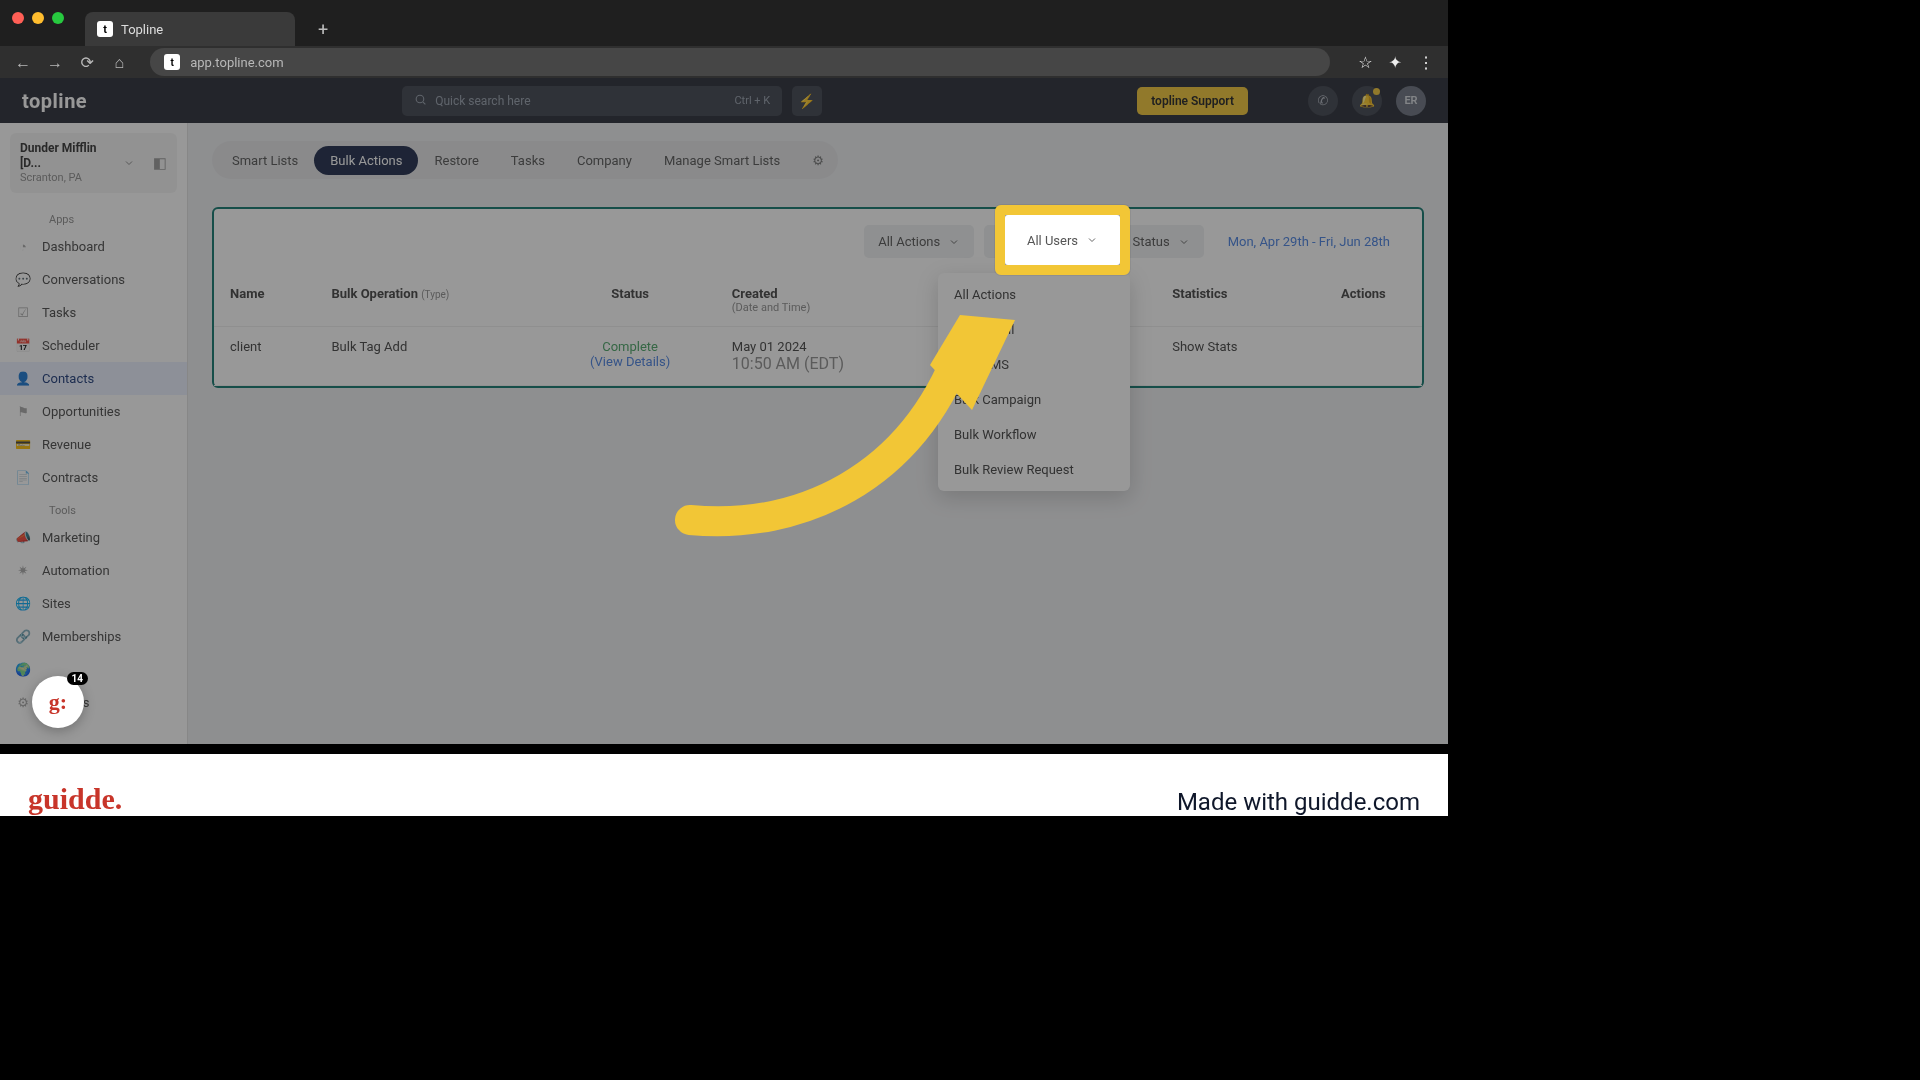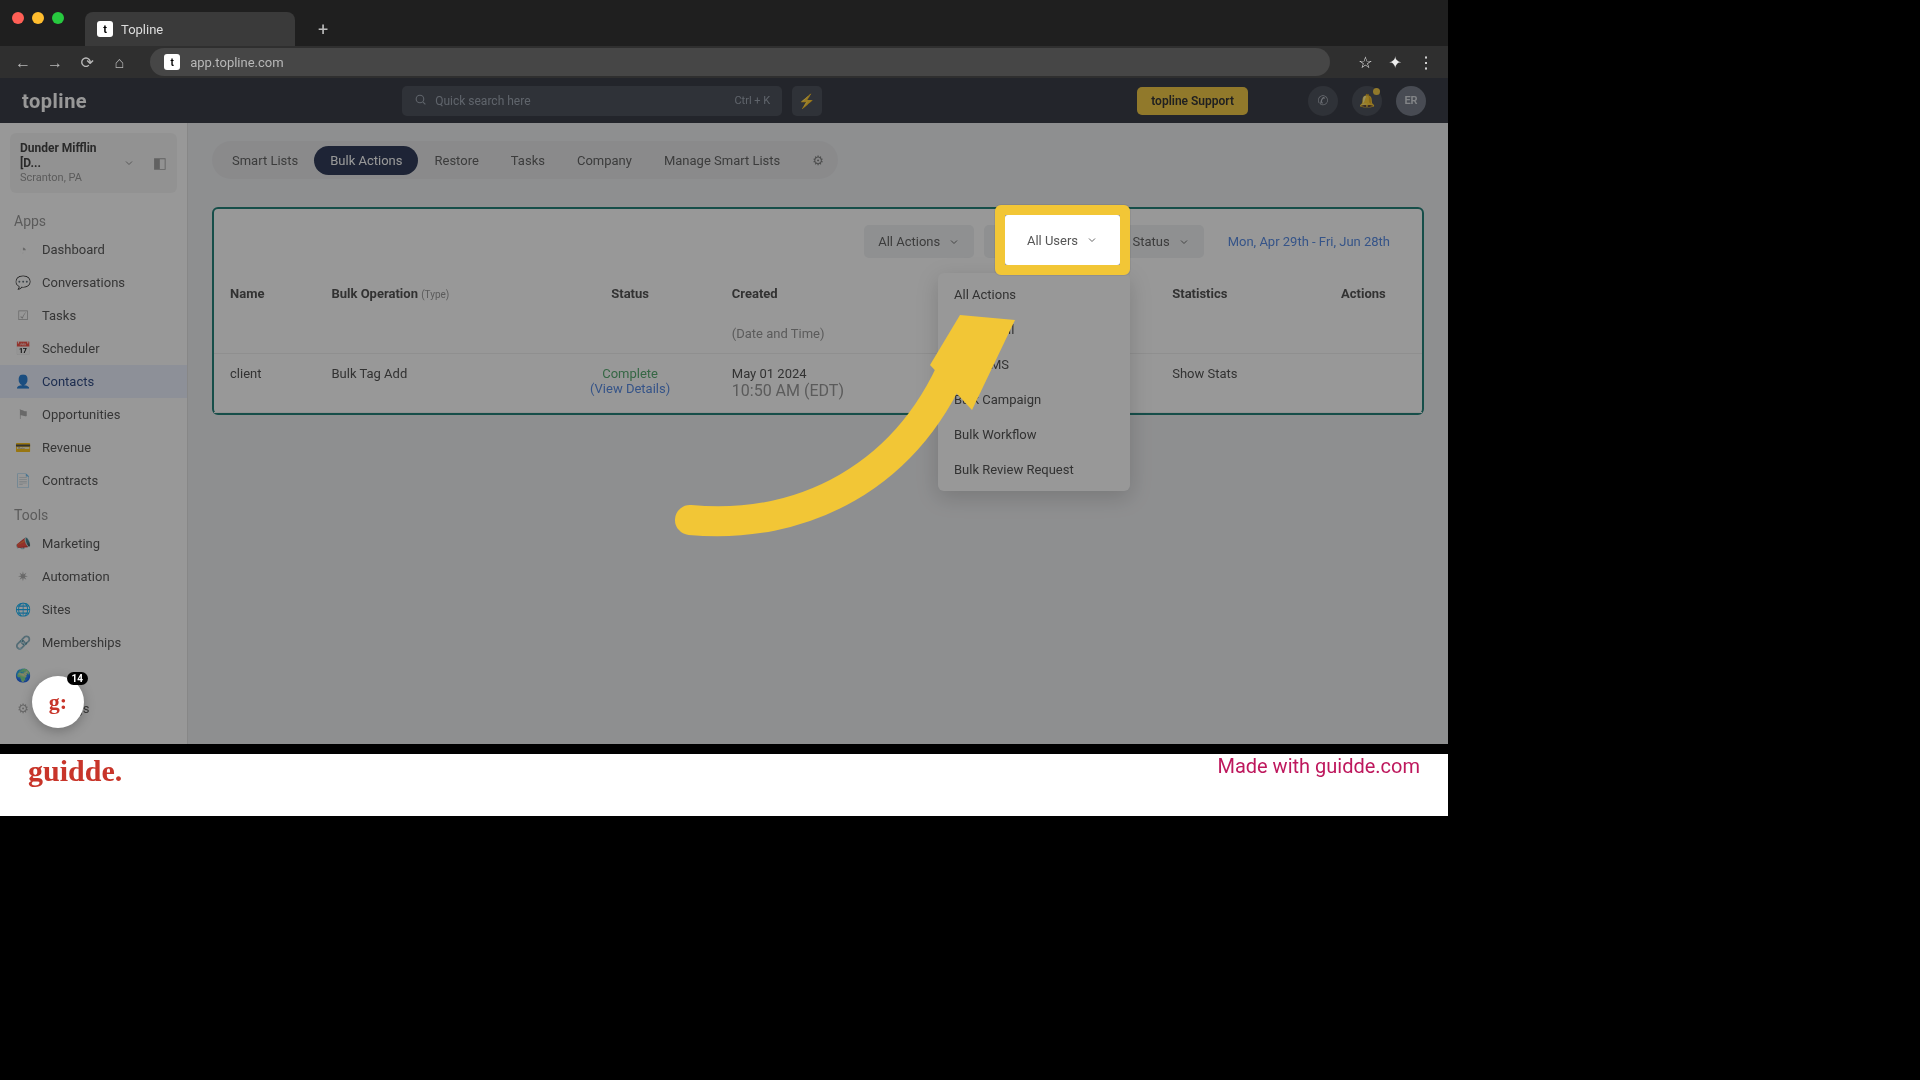--- a/index.html
+++ b/index.html
@@ -55,21 +55,21 @@
   
   .app-body{position:absolute;top:123px;left:0;right:0;bottom:72px;background:var(--app-bg);}
 
   
   .sidebar{position:absolute;top:0;left:0;bottom:0;width:188px;background:var(--sidebar-bg);border-right:1px solid #e0e0e0;overflow:hidden;}
   .loc-switch{margin:10px;padding:8px 10px;border-radius:6px;background:#f4f4f4;display:flex;align-items:center;gap:18px;}
   .loc-txt{flex:1;font-size:11px;color:#333;line-height:1.25;}
   .loc-txt b{font-size:12px;}
   .loc-sub{color:var(--muted);}
   .panel-ico{color:#9a9a9a;font-size:15px;}
-  .section-label{font-size:14px;color:var(--muted);padding:10px 14px 4px;}
+  .section-label{font-size:11px;color:var(--muted);padding:10px 14px 4px;margin-left:35px;}
   .side-item{display:flex;align-items:center;gap:10px;padding:9px 14px;font-size:13px;color:var(--sidebar-text);}
   .side-item .mi{width:18px;color:#a8a8a8;text-align:center;font-size:13px;}
   .side-item.active{background:#eaf1ff;color:#1d3a7a;}
   .side-item.active .mi{color:#1d3a7a;}
 
   
   .main{position:absolute;top:0;left:188px;right:0;bottom:0;padding:18px 24px;}
   .tabs-row{display:inline-flex;align-items:center;gap:0;background:#e5e6e8;border-radius:22px;padding:4px;height:38px;}
   .tab-pill{padding:7px 16px;font-size:13px;color:#555;border-radius:18px;white-space:nowrap;}
   .tab-pill.active{background:var(--pill-active);color:#fff;}
@@ -77,21 +77,21 @@
 
   .card{background:#fff;border-radius:6px;margin-top:28px;border:2px solid #0f766e;position:relative;overflow:visible;}
   .filters{display:flex;justify-content:flex-end;align-items:center;padding:16px 18px;gap:10px;}
   .fbtn{background:#eef0f2;border-radius:5px;padding:9px 14px;font-size:13px;color:#555;display:flex;align-items:center;gap:8px;white-space:nowrap;}
   .fbtn.range{background:transparent;color:var(--link);}
 
   .table{width:100%;border-collapse:collapse;}
   .table th,.table td{padding:12px 16px;text-align:left;font-size:13px;color:#444;vertical-align:top;}
   .table thead tr{border-bottom:1px solid #eee;}
   .table tbody tr{border-bottom:1px solid #f2f2f2;}
-  .th-sub{display:block;font-size:13px;color:var(--muted);font-weight:normal;margin-top:25px;}
+  .th-sub{display:block;font-size:11px;color:var(--muted);font-weight:normal;}
   .th-type{font-size:10px;color:var(--muted);font-weight:normal;}
   .status-complete{color:var(--green);}
   .vd{color:var(--link);}
   .time-sub{font-size:16px;color:var(--muted);}
 
   
   .dd-menu{position:absolute;top:64px;right:292px;width:192px;background:#fff;border-radius:6px;box-shadow:0 6px 22px rgba(0,0,0,0.18);padding:4px 0;z-index:2;}
   .dd-item{padding:10px 16px;font-size:13px;color:#444;}
 
   
@@ -103,23 +103,23 @@
 
   
   .arrow-svg{position:absolute;top:300px;left:660px;width:380px;height:260px;z-index:60;pointer-events:none;}
 
   
   .guidde-bubble{position:absolute;left:32px;bottom:88px;width:52px;height:52px;border-radius:50%;background:#fff;box-shadow:0 3px 12px rgba(0,0,0,0.25);display:flex;align-items:center;justify-content:center;z-index:70;}
   .guidde-bubble .g{font-family:Georgia,serif;color:var(--brand-red);font-weight:700;font-size:22px;}
   .guidde-bubble .badge{position:absolute;top:-4px;right:-4px;background:#000000;color:#fff;font-size:10px;font-weight:700;border-radius:10px;padding:1px 5px;}
 
   
-  .footer{position:absolute;left:0;right:0;bottom:0;height:62px;background:var(--footer-bg);display:flex;align-items:flex-start;padding:0 28px;z-index:80;}
+  .footer{position:absolute;left:0;right:0;bottom:0;height:62px;background:var(--footer-bg);display:flex;align-items:flex-end;padding:0 28px;z-index:80;}
   .footer .brandmark{font-family:Georgia,serif;color:var(--brand-red);font-size:30px;font-weight:700;}
-  .footer .made{margin-left:auto;color:#be185d;font-size:20px;}
+  .footer .made{margin-left:auto;color:#0f172a;font-size:24px;}
 
   
   .chev{display:inline-block;transform:rotate(0);}
   .chev svg{display:block;}
 </style>
 </head>
 <body>
 
 <div class="mac-lights">
   <div class="mac-light mac-red"></div>

